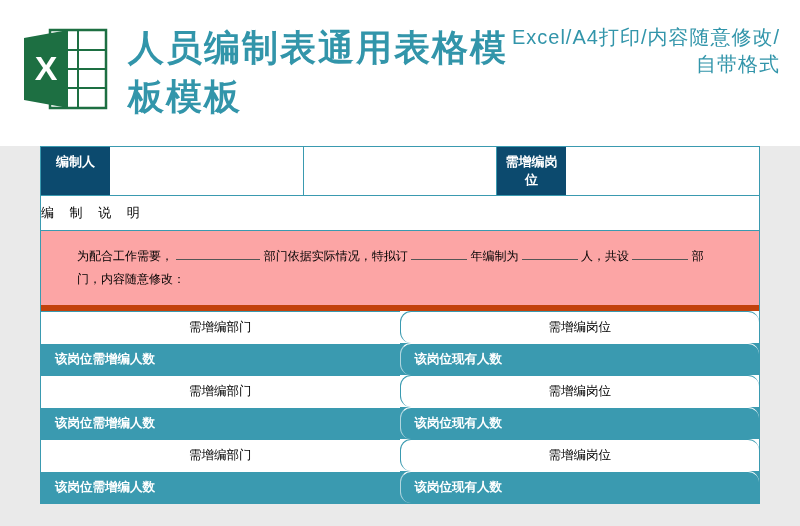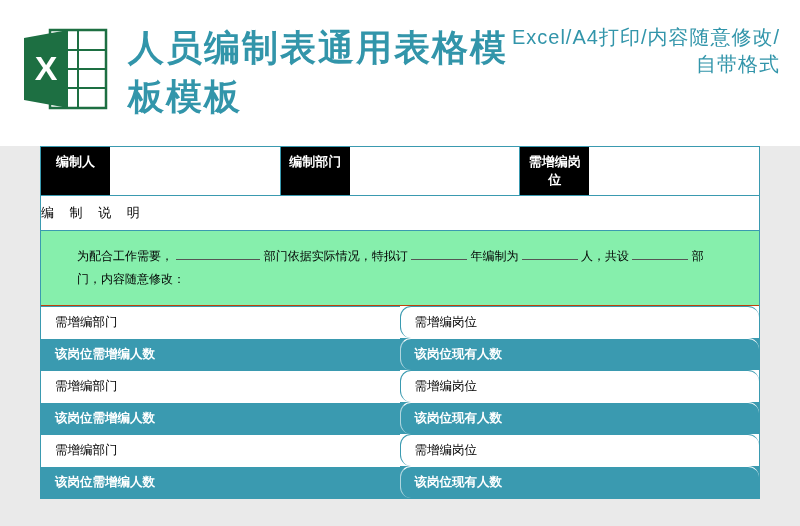--- a/index.html
+++ b/index.html
@@ -49,21 +49,21 @@
       color: #fff;
       text-align: center;
       font-size: 22px;
       font-weight: 700;
       padding: 10px 0;
       letter-spacing: 4px;
       border-bottom: 1px solid #fff;
     }
     .meta-row { display: flex; }
     .meta-label {
-      background: #000000;
+      background: #0c4a6e;
       color: #fff;
       font-size: 13px;
       font-weight: 600;
       padding: 6px 8px;
       width: 70px;
       text-align: center;
       border-right: 1px solid #fff;
     }
     .meta-value {
       background: #fff;
@@ -78,28 +78,28 @@
       padding: 8px 0;
       letter-spacing: 6px;
       border-top: 1px solid #3a9ab0;
       border-bottom: 1px solid #3a9ab0;
       background: #fff;
     }
     .desc-text {
       font-size: 12px;
       padding: 14px 20px 14px 36px;
       line-height: 1.9;
-      background: #86efac;
-      border-bottom: 1px solid #c2410c;
+      background: #fca5a5;
+      border-bottom: 6px solid #c2410c;
       text-indent: 0;
     }
     .blank { display: inline-block; border-bottom: 1px solid #555; min-width: 56px; height: 12px; vertical-align: baseline; }
     .blank.long { min-width: 84px; }
     .data-row { display: flex; font-size: 12.5px; }
-    .data-row.white { background: #fff; }
+    .data-row.white { background: #fff; text-align: center; }
     .data-row.teal { background: #3a9ab0; color: #fff; font-weight: bold; }
     .data-cell {
       flex: 1;
       padding: 7px 14px;
       border-top: 1px solid #fff;
     }
     .data-row.white .data-cell { border-top: 1px solid #3a9ab0; }
     .data-cell + .data-cell { border-left: 1px solid rgba(255,255,255,0.6); border-radius: 11px; }
     .data-row.white .data-cell + .data-cell { border-left: 1px solid #3a9ab0; }
   </style>
@@ -124,21 +124,20 @@
   </div>
 </div>
 
 <div class="preview-wrap">
   <div class="sheet">
 
 
     <div class="meta-row">
       <div class="meta-label">编制人</div>
       <div class="meta-value"></div>
-      <div class="meta-label">编制部门</div>
       <div class="meta-value"></div>
       <div class="meta-label">需增编岗位</div>
       <div class="meta-value"></div>
     </div>
 
     <div class="section-heading">编 制 说 明</div>
 
     <div class="desc-text">
       <span>为配合工作需要，</span>
       <span class="blank long"></span>

